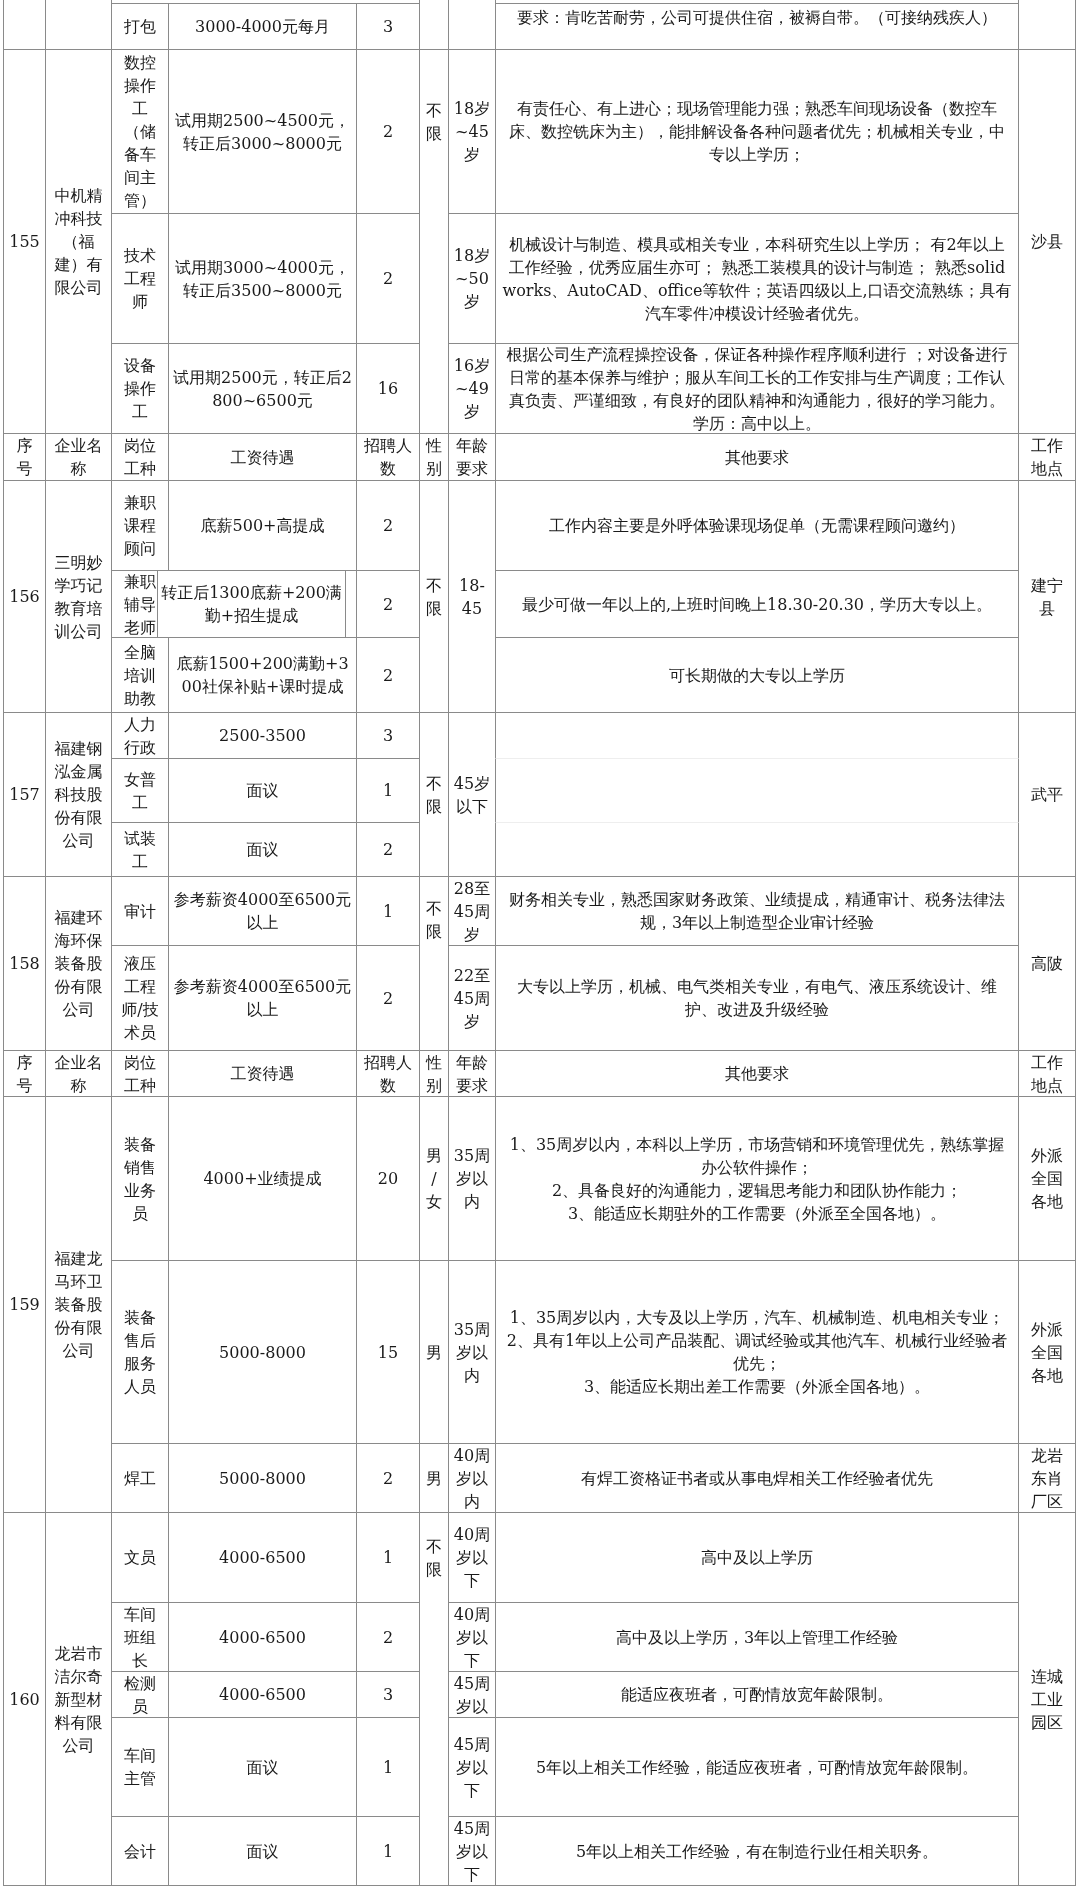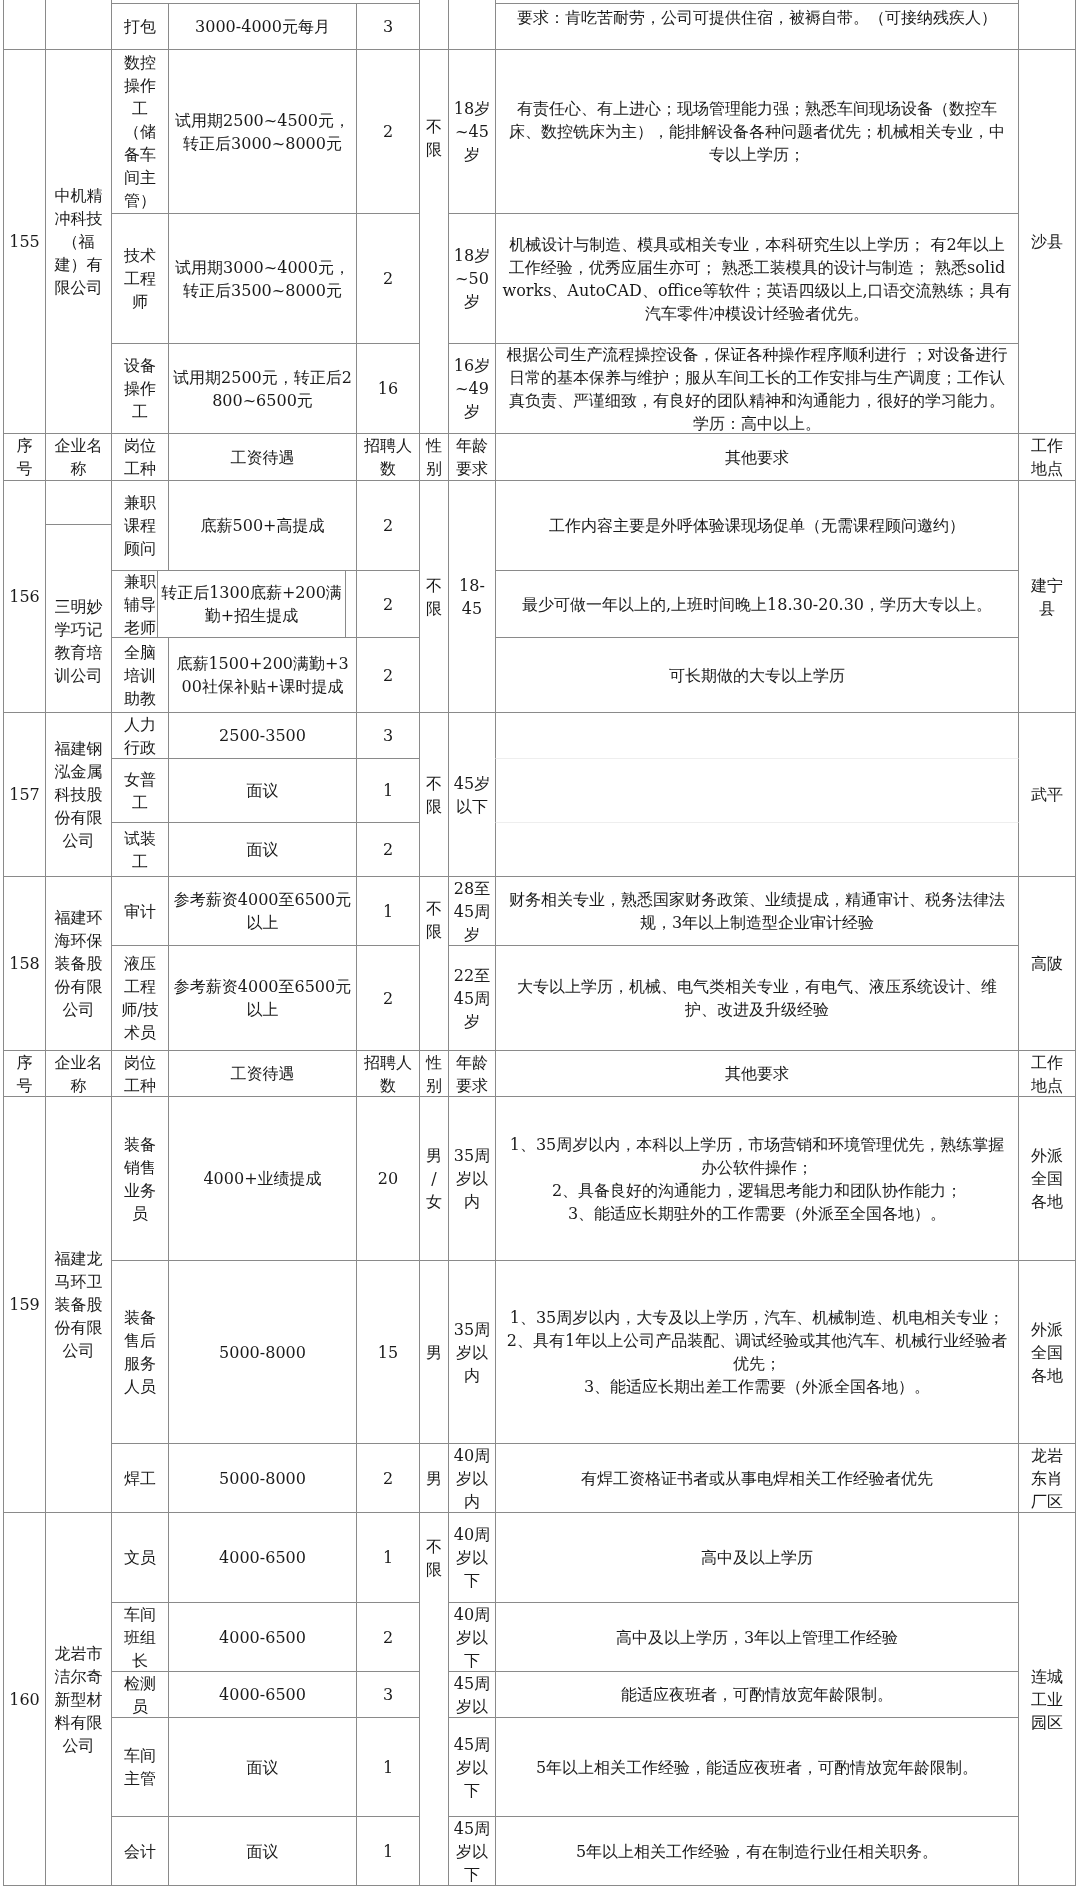--- a/index.html
+++ b/index.html
@@ -38,21 +38,21 @@
 限公司</div>
   <div class="cell" style="left:111px;top:49px;width:58px;height:165px;">数控
 操作
 工
 （储
 备车
 间主
 管）</div>
   <div class="cell" style="left:168px;top:49px;width:189px;height:165px;">试用期2500~4500元，转正后3000~8000元</div>
   <div class="cell" style="left:356px;top:49px;width:64px;height:165px;">2</div>
-  <div class="cell narrow" style="left:419px;top:49px;width:30px;height:385px;align-items:flex-start;padding-top:65px;">不限</div>
+  <div class="cell narrow" style="left:419px;top:49px;width:30px;height:385px;align-items:flex-start;padding-top:49px;">不限</div>
   <div class="cell narrow" style="left:448px;top:49px;width:48px;height:165px;">18岁
 ~45
 岁</div>
   <div class="cell remark" style="left:495px;top:49px;width:524px;height:165px;">有责任心、有上进心；现场管理能力强；熟悉车间现场设备（数控车床、数控铣床为主），能排解设备各种问题者优先；机械相关专业，中专以上学历；</div>
   <div class="cell" style="left:1018px;top:49px;width:58px;height:385px;">沙县</div>
 
   <div class="cell" style="left:111px;top:213px;width:58px;height:131px;">技术
 工程
 师</div>
   <div class="cell" style="left:168px;top:213px;width:189px;height:131px;">试用期3000~4000元，转正后3500~8000元</div>
@@ -83,21 +83,21 @@
 数</div>
   <div class="cell hdr narrow" style="left:419px;top:433px;width:30px;height:48px;">性
 别</div>
   <div class="cell hdr narrow" style="left:448px;top:433px;width:48px;height:48px;">年龄
 要求</div>
   <div class="cell hdr" style="left:495px;top:433px;width:524px;height:48px;">其他要求</div>
   <div class="cell hdr" style="left:1018px;top:433px;width:58px;height:48px;">工作
 地点</div>
 
   <div class="cell" style="left:3px;top:480px;width:43px;height:233px;">156</div>
-  <div class="cell" style="left:45px;top:480px;width:67px;height:233px;margin-top:44px;">三明妙
+  <div class="cell" style="left:45px;top:480px;width:67px;height:233px;">三明妙
 学巧记
 教育培
 训公司</div>
   <div class="cell narrow" style="left:419px;top:480px;width:30px;height:233px;">不
 限</div>
   <div class="cell narrow" style="left:448px;top:480px;width:48px;height:233px;">18-
 45</div>
   <div class="cell" style="left:1018px;top:480px;width:58px;height:233px;">建宁
 县</div>
 

